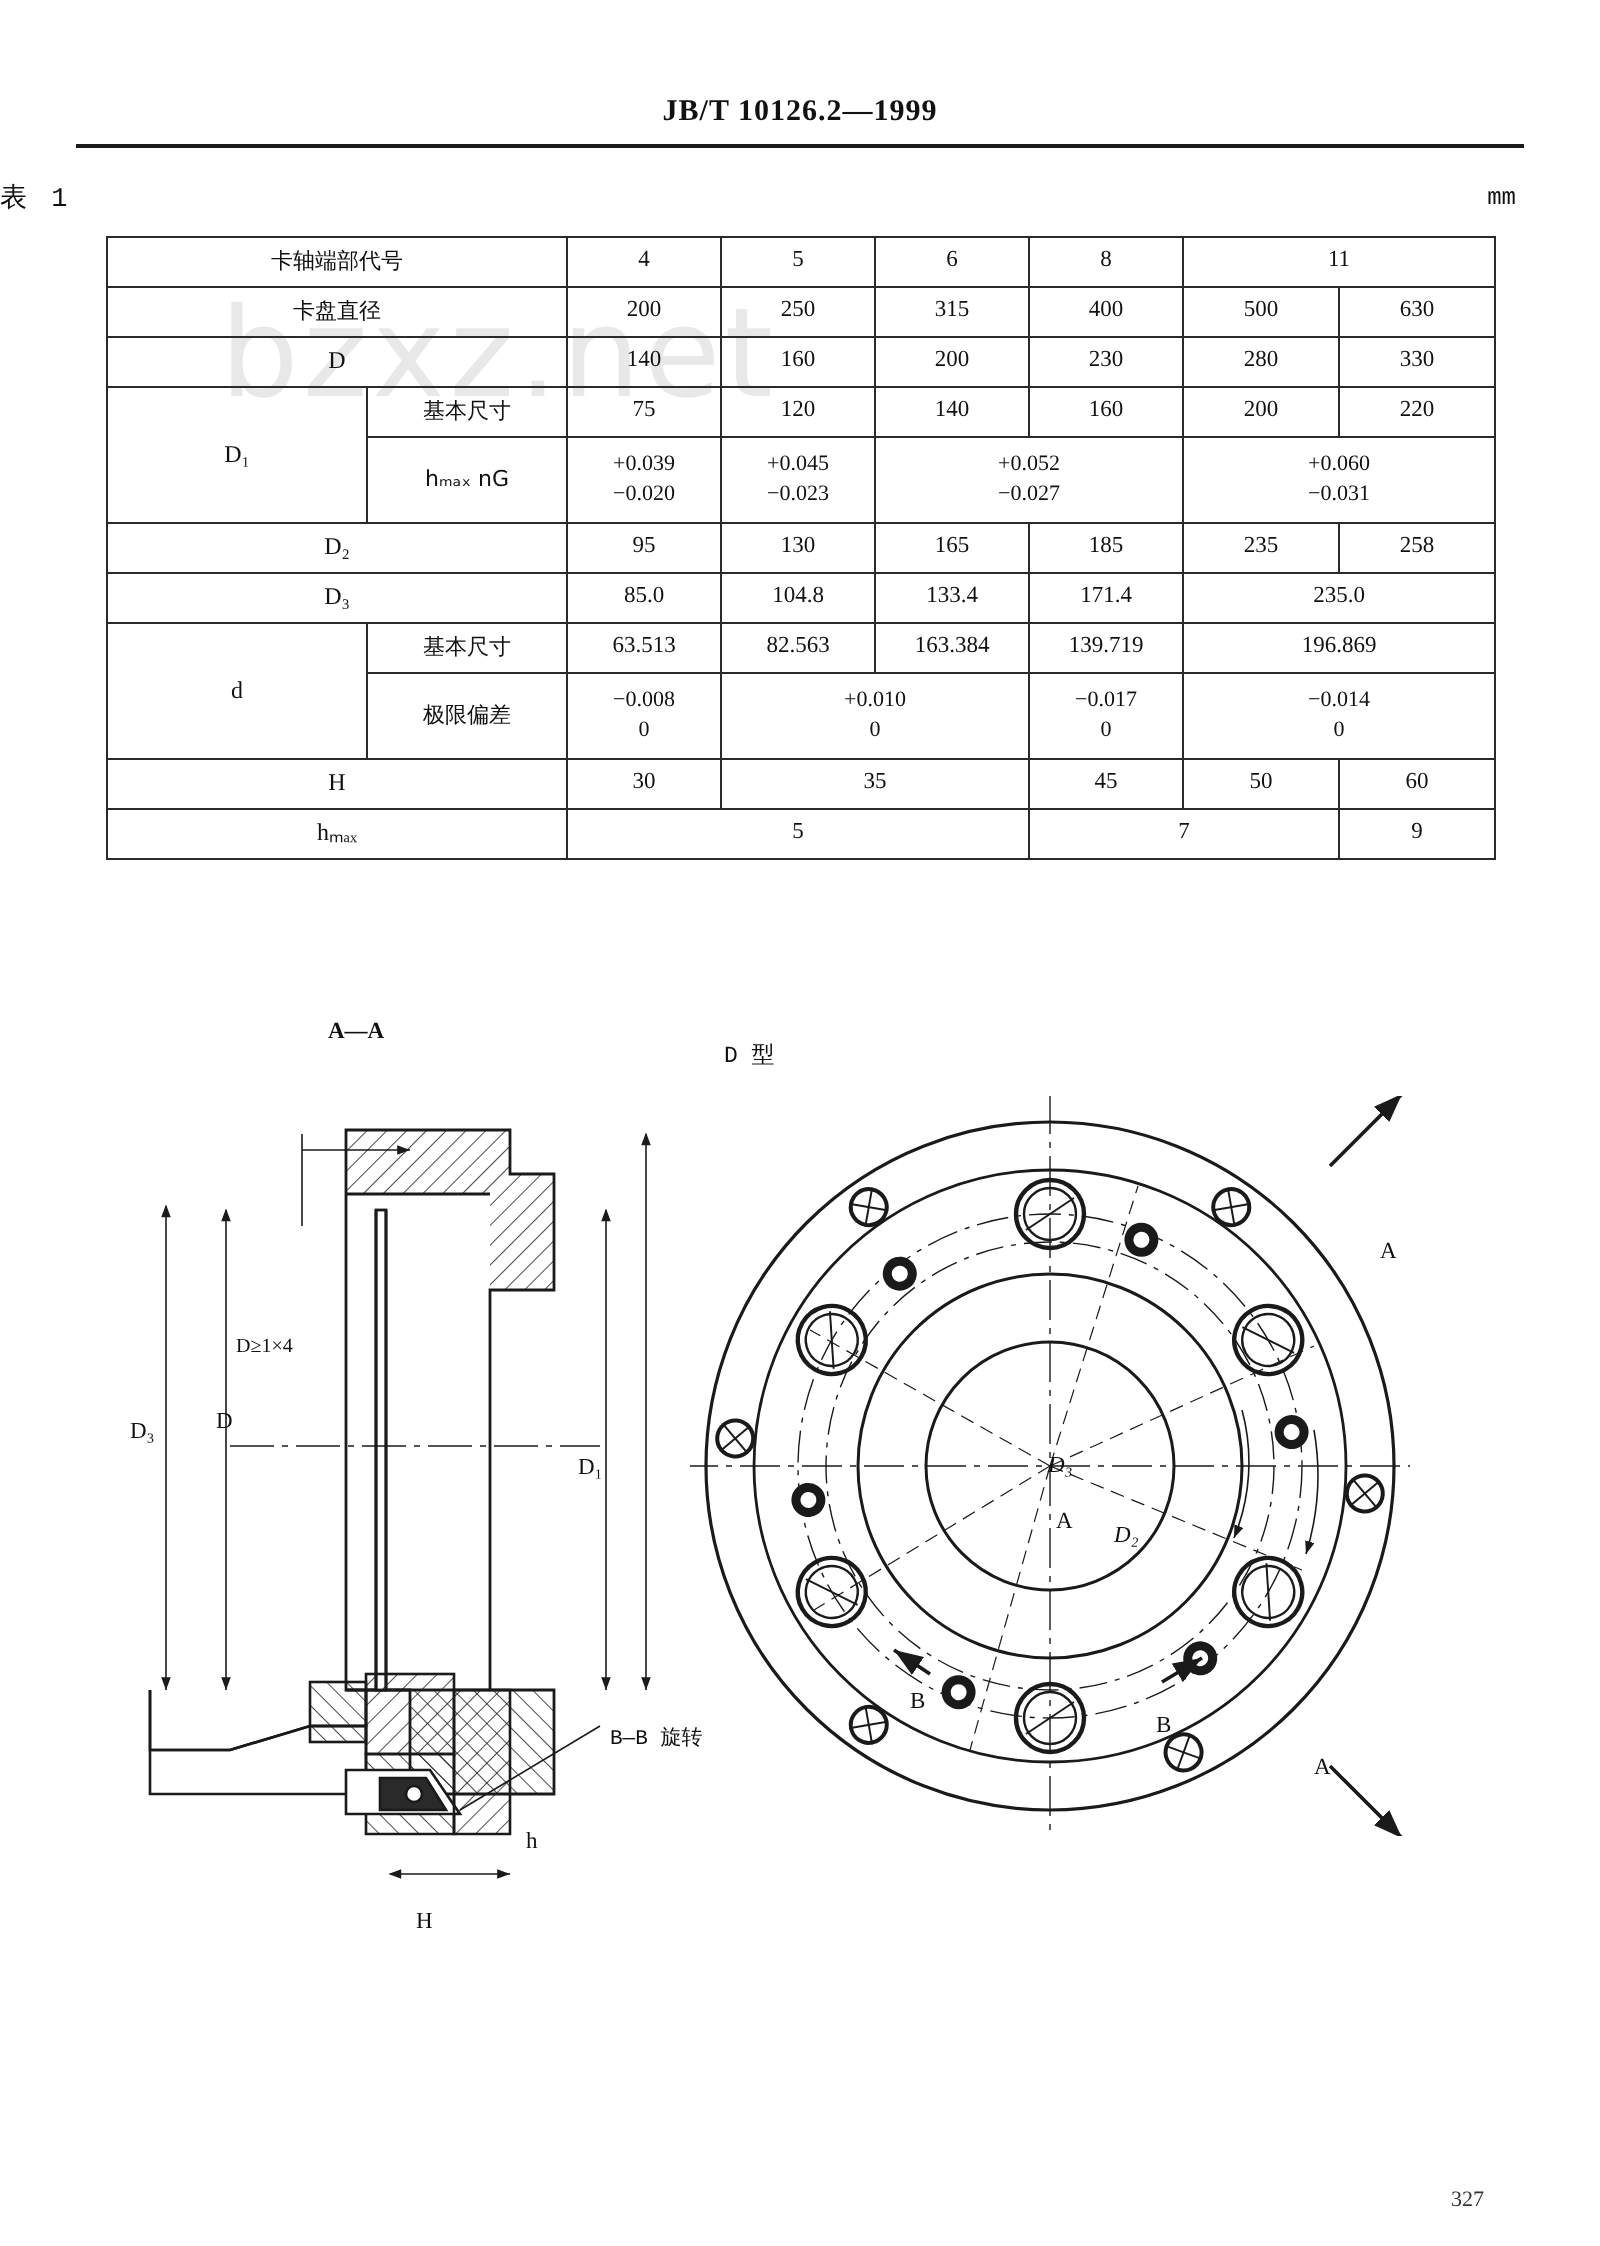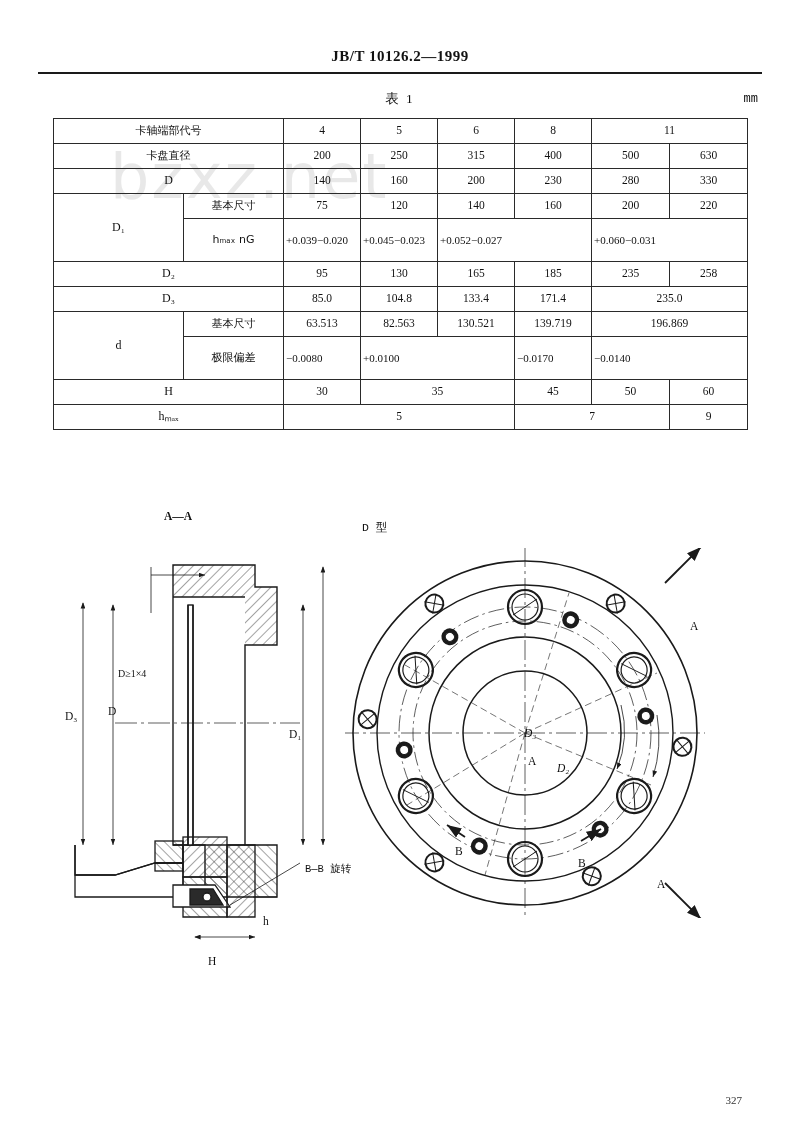--- a/index.html
+++ b/index.html
@@ -11,41 +11,41 @@
 
   
   .hdr{
     position:absolute;left:0;right:0;top:48px;text-align:center;
     font-family:"Liberation Serif",serif;font-weight:bold;font-size:15px;
     letter-spacing:.5px;
   }
   .hdr-rule{position:absolute;left:38px;right:38px;top:72px;height:0;
     border-top:2.2px solid #1a1a1a;}
 
-  .tbl-title{position:absolute;left:0;right:0;top:90px;text-align:center;
-    font-size:13.5px;letter-spacing:2px;}
+  .tbl-title{position:absolute;left:0;right:0;top:90px;
+    font-size:13.5px;letter-spacing:2px;font-family:Liberation Mono, monospace;}
   .unit{position:absolute;right:42px;top:92px;font-size:12px;
     font-family:Liberation Mono, monospace;}
 
   
   table.spec{
     position:absolute;left:53px;top:118px;width:694px;
     border-collapse:collapse;table-layout:fixed;
     font-size:11.5px;
   }
   table.spec td{
     border:1px solid #2a2a2a;
     text-align:center;vertical-align:middle;
     height:24px;padding:0 2px;line-height:1.15;
     font-family:"Liberation Serif",serif;
   }
   table.spec td.lbl{font-size:12px;}
   table.spec td.cn{font-family:"DejaVu Sans",sans-serif;font-size:11px;}
   table.spec td.tol{height:42px;font-size:11px;}
-  .tolstack{display:flex;flex-direction:row;line-height:1.35;}
+  .tolstack{display:flex;flex-direction:column;line-height:1.35;}
   .outer-top td{border-top:2px solid #101010;}
   .outer-bot td{border-bottom:2px solid #101010;}
 
   
   .dw-label{position:absolute;font-size:11.5px;font-family:"Liberation Serif",serif;}
   .dw-label.cn{font-family:Liberation Mono, monospace;}
 
   .figcap{position:absolute;left:0;right:0;top:1038px;text-align:center;
     font-family:"DejaVu Sans",sans-serif;font-size:13px;}
   .pageno{position:absolute;right:58px;top:1094px;font-size:11px;
@@ -162,21 +162,21 @@
         <td>104.8</td>
         <td>133.4</td>
         <td>171.4</td>
         <td colspan="2">235.0</td>
       </tr>
       <tr>
         <td class="lbl" rowspan="2">d</td>
         <td class="cn">基本尺寸</td>
         <td>63.513</td>
         <td>82.563</td>
-        <td>130.521</td>
+        <td>163.384</td>
         <td>139.719</td>
         <td colspan="2">196.869</td>
       </tr>
       <tr>
         <td class="cn tol">极限偏差</td>
         <td class="tol">
           <span class="tolstack">
             <span>−0.008</span>
             <span>0</span>
           </span>

